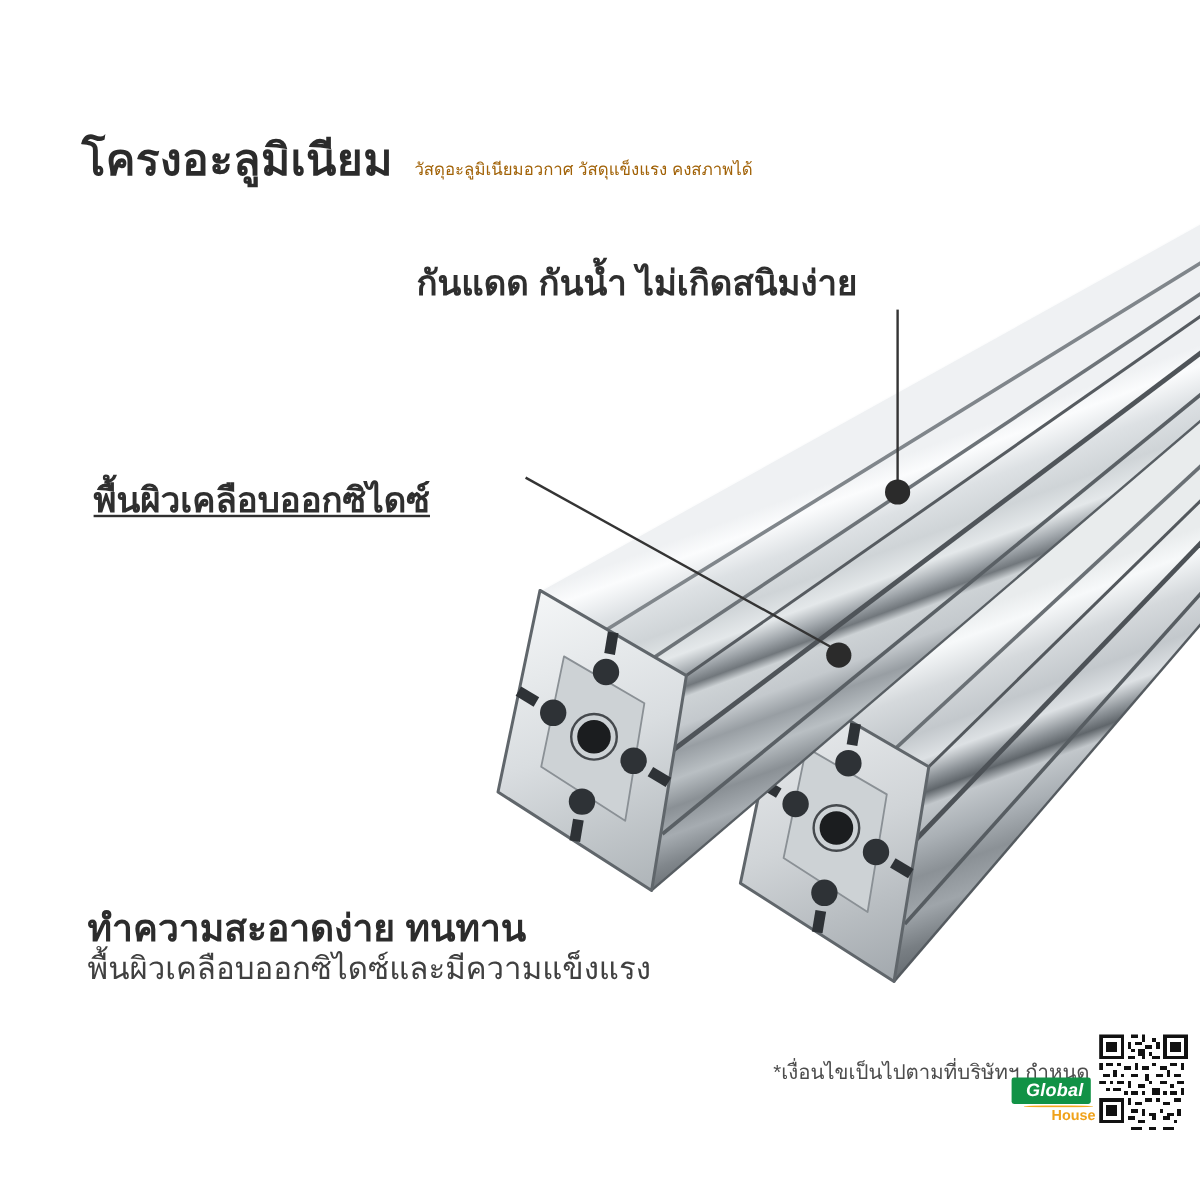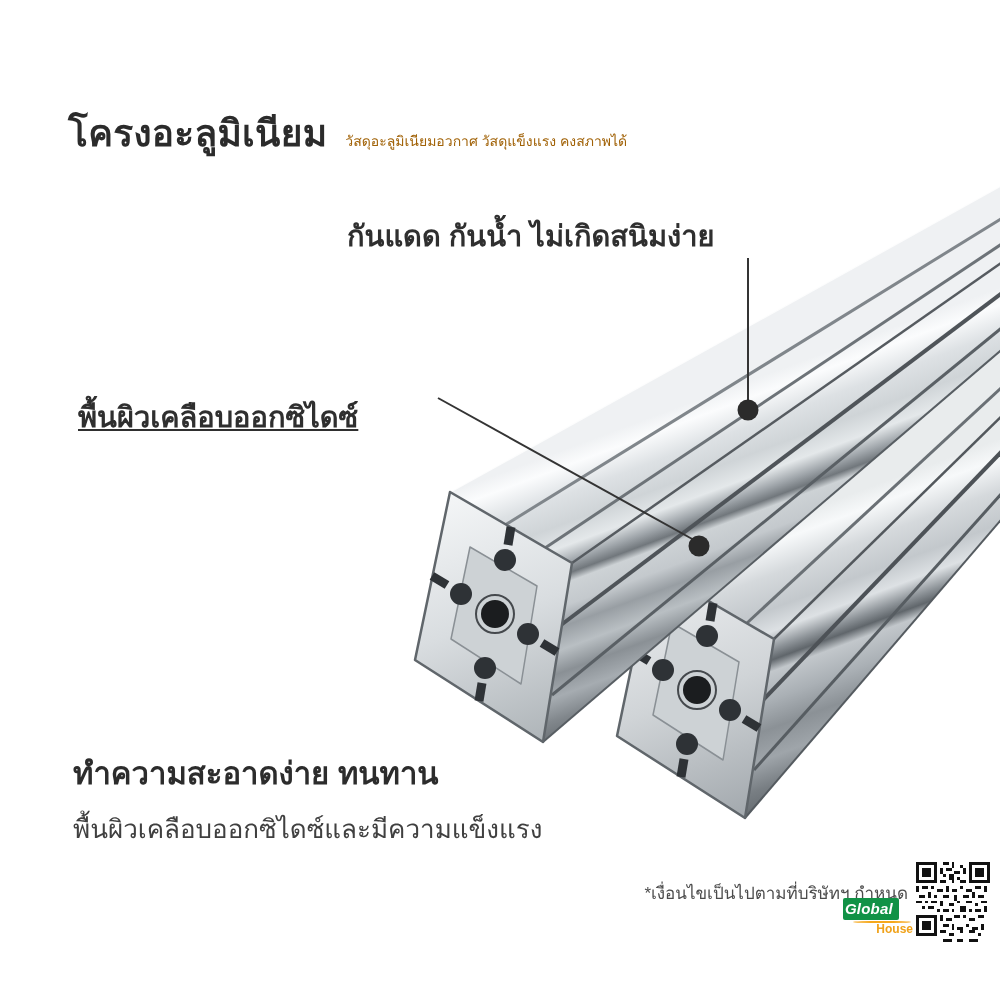--- a/index.html
+++ b/index.html
@@ -11,29 +11,29 @@
   .textlayer{position:absolute;z-index:2;}
 
   .header{left:68px;top:103px;display:flex;align-items:baseline;white-space:nowrap;}
   .header .title{font-size:37px;font-weight:700;color:#2b2b2b;letter-spacing:.3px;}
   .header .subtitle{font-size:14px;font-weight:500;color:#a16207;margin-left:18px;}
 
   .callout-sun{left:347px;top:213px;font-size:29px;font-weight:600;color:#2f2f2f;white-space:nowrap;}
   .callout-surface{left:78px;top:394px;font-size:29px;font-weight:600;color:#2f2f2f;white-space:nowrap;text-decoration:underline;}
 
   .features-heading{left:73px;top:724px;font-size:31px;font-weight:700;color:#2c2c2c;white-space:nowrap;margin-top:24px;}
-  .features-line1{left:73px;top:808px;font-size:26px;font-weight:400;color:#404040;white-space:nowrap;}
+  .features-line1{left:73px;top:786px;font-size:26px;font-weight:400;color:#404040;white-space:nowrap;}
   .features-line2{left:73px;top:836px;font-size:26px;font-weight:400;color:#404040;white-space:nowrap;}
 
   .disclaimer{top:879px;right:92px;font-size:17px;color:#4c4c4c;white-space:nowrap;}
 
   .brand{left:843px;top:898px;width:70px;}
   .brand-green{
     background:#119246;color:#ffffff;font-weight:700;font-style:italic;
-    font-size:15px;padding:3px 6px 2px 2px;border-radius:2px;display:inline-block;
+    font-size:15px;padding:3px 6px 2px 12px;border-radius:2px;display:inline-block;
     line-height:1.1;letter-spacing:.2px;
   }
   .brand-swoosh{display:block;height:0;border-bottom:2.5px solid #f6a81c;border-radius:50%;margin:1px 2px 0 10px;}
   .brand-house{color:#f0a21a;font-weight:700;font-size:12px;text-align:right;margin-top:0px;line-height:1;}
 
   .qr{position:absolute;left:916px;top:862px;z-index:2;}
 </style>
 </head>
 <body>
 

